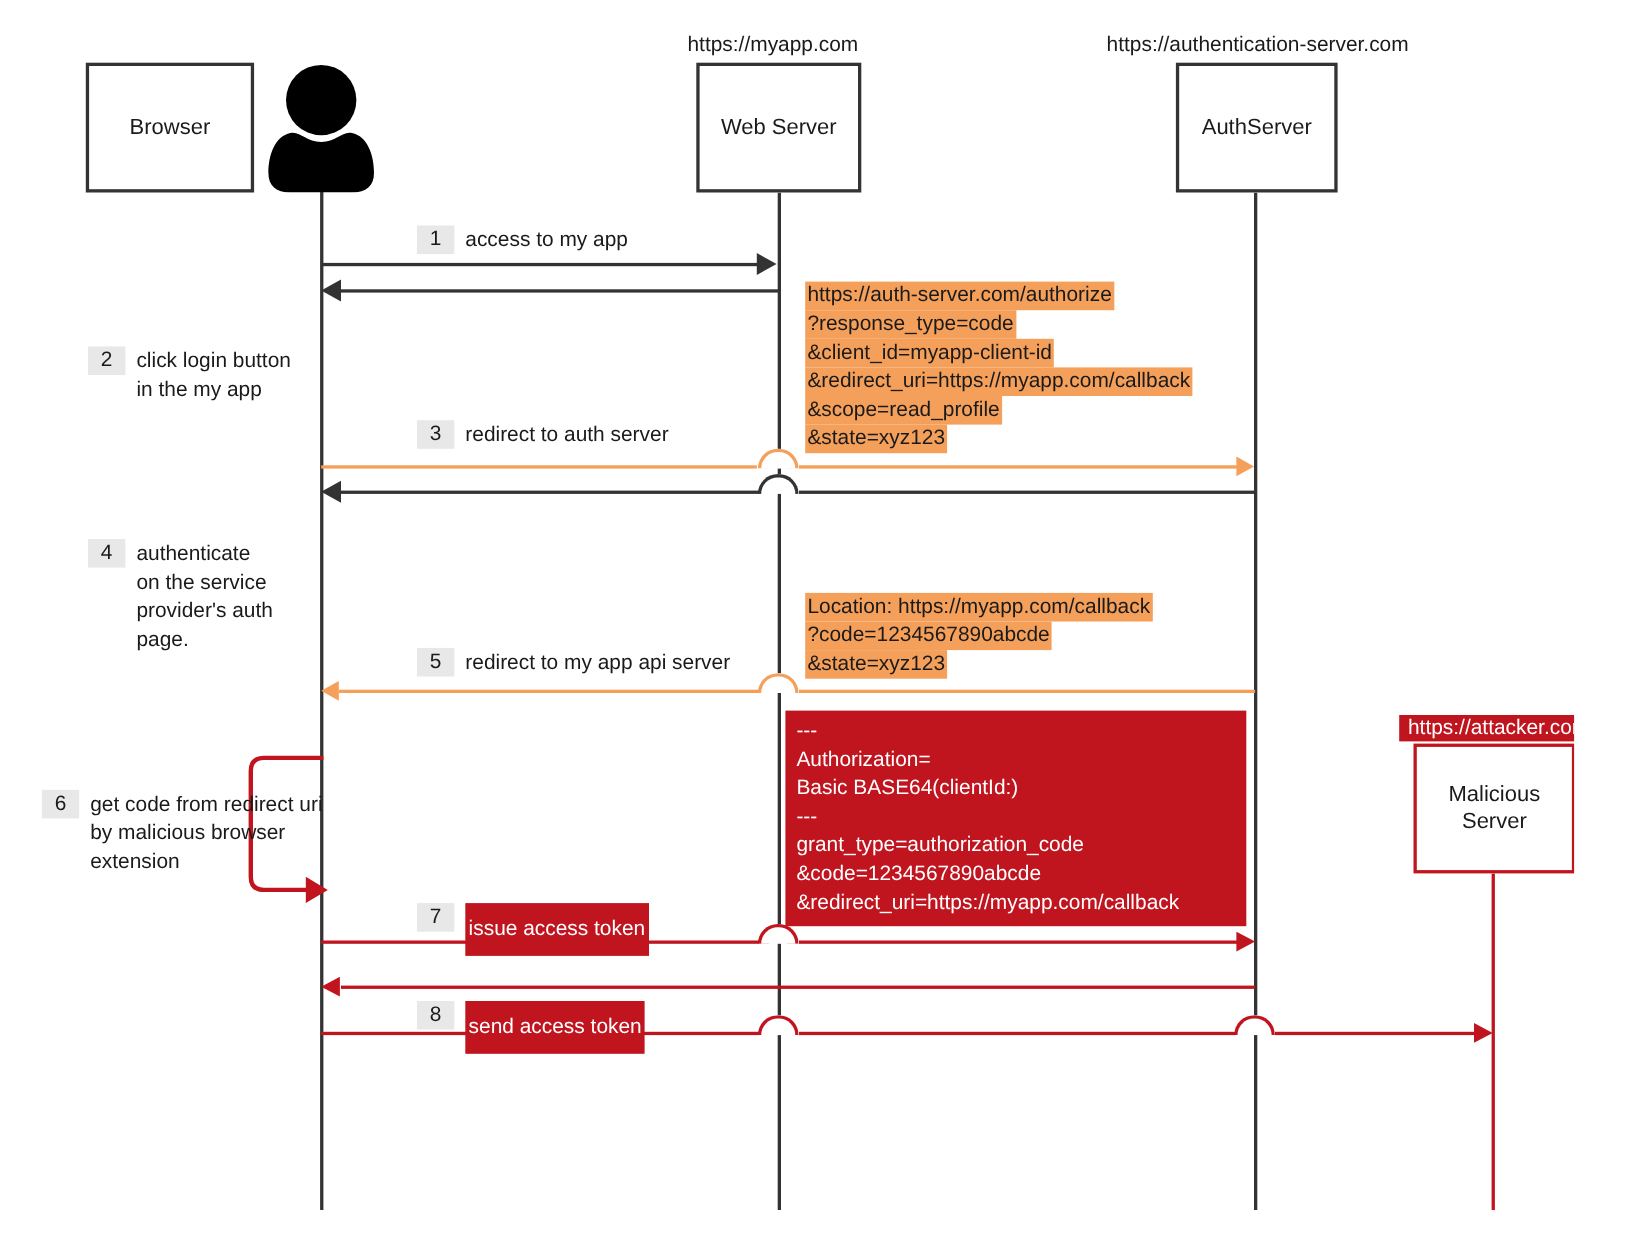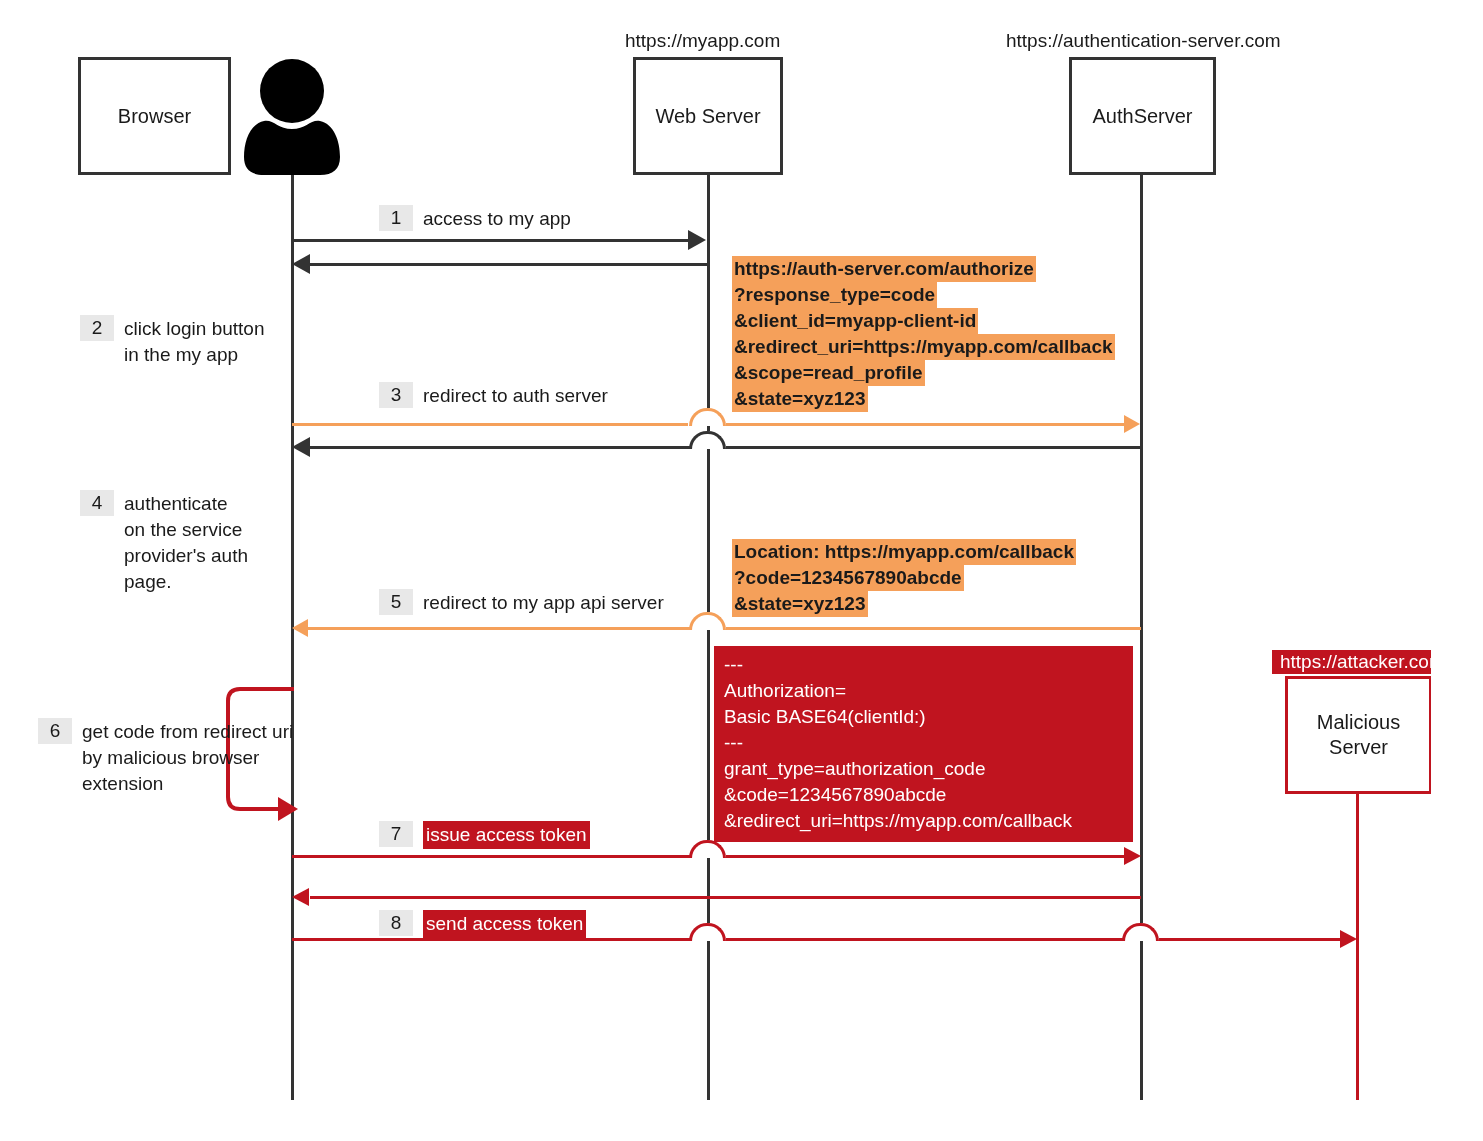--- a/index.html
+++ b/index.html
@@ -148,33 +148,33 @@
     min-width: 22px;
     text-align: center;
     padding: 1px 6px;
     font-size: 19px;
     line-height: 24px;
   }
   .steptext { padding-top: 1px; }
   .steptext.redhl {
     background: #c0141f;
     color: #ffffff;
-    padding: 1px 3px;
+    padding: 11px 3px;
   }
 
   
   .note {
     position: absolute;
     font-size: 19px;
     line-height: 26px;
     z-index: 8;
     white-space: nowrap;
   }
   .note .ln { display: block; width: fit-content; }
-  .note.orange .ln { background: #f5a05a; color: #1a1a1a; padding: 0 2px; font-weight: bold; }
+  .note.orange .ln { background: #f5a05a; color: #1a1a1a; padding: 0 2px; }
   .note.redblock {
     background: #c0141f;
     color: #ffffff;
     padding: 6px 8px 8px 10px;
   }
   .note.redblock .ln { background: transparent; color: #ffffff; }
 
   
   .hook { position: absolute; z-index: 5; }
 </style>

